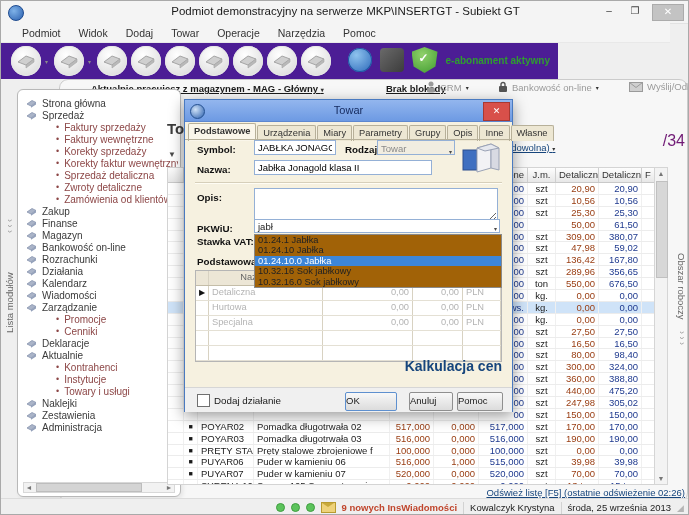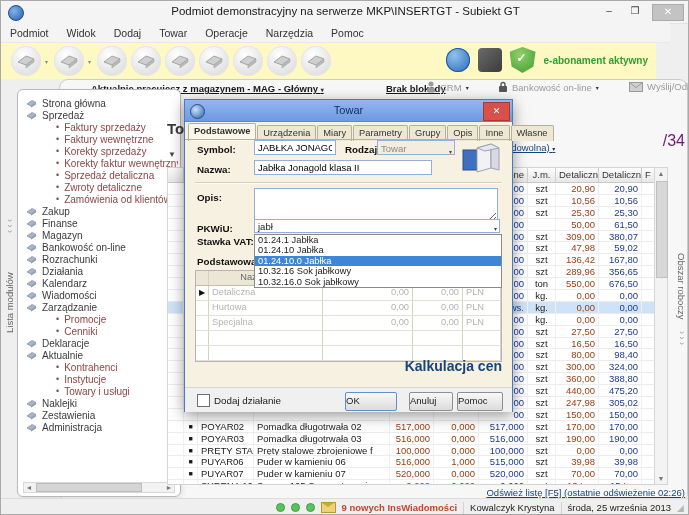--- a/index.html
+++ b/index.html
@@ -11,24 +11,24 @@
   .titlebar{left:0;top:0;width:689px;height:22px;background:#f4f4f4;border-bottom:1px solid #e2e2e2}
   .app-logo{left:7px;top:4px;width:14px;height:14px;border-radius:50%;
             background:radial-gradient(circle at 35% 35%,#7fb2e8,#2a5fae);border:1px solid #1d4a8f}
   .win-title{left:0;top:4px;width:689px;text-align:center;font-size:11.5px;color:#1a1a1a}
   .winbtn{top:3px;height:15px;text-align:center;line-height:14px;font-size:10px;color:#444}
   .btn-min{right:70px;width:22px}
   .btn-max{right:44px;width:22px}
   .btn-close{right:6px;width:30px;background:#c3c3c3;color:#fff;border:1px solid #ababab}
   
   .menubar{left:0;top:22px;width:669px;height:20px;background:#f4f4f4;border-bottom:1px solid #e8e8e8;
-           display:flex;align-items:center;padding-left:0;box-sizing:border-box}
+           display:flex;align-items:center;padding-left:12px;box-sizing:border-box}
   .menu-item{padding:2px 9px;font-size:10.5px;color:#333}
   
-  .toolbar{left:0;top:42px;width:655px;height:36px;background:#fef9c3}
+  .toolbar{left:0;top:42px;width:557px;height:36px;background:#4c1d95}
   .tb-group{position:absolute;left:10px;top:3px;display:flex;align-items:center}
   .tb-btn{width:30px;height:30px;border-radius:50%;margin-right:4px;position:relative;
           background:radial-gradient(circle at 40% 30%,#ffffff,#d6d6d6);box-shadow:inset 0 0 0 1px #e6e6e6}
   .tb-btn svg{position:absolute;left:4px;top:7px}
   .tb-caret{font-size:6px;color:#8a8a8a;margin:0 6px 0 0}
   .tb-right{position:absolute;right:8px;top:4px;display:flex;align-items:center;gap:8px}
   .badge{width:24px;height:24px;border-radius:50%}
   .globe{background:radial-gradient(circle at 35% 30%,#8ec3ee,#2a66b8);box-shadow:inset 0 0 0 1px #1f57a3}
   .cube{background:linear-gradient(135deg,#6a6a6a,#3c3c3c);border-radius:4px}
   .shield{width:26px;height:26px;background:radial-gradient(circle at 40% 30%,#8fd06a,#3d9a2e);
@@ -110,21 +110,21 @@
   .tab.active{background:#faf6ea;height:17px;font-weight:bold}
   .tabline{position:absolute;left:0;top:39px;width:100%;height:1px;background:#b7b099}
   .dlg-label{position:absolute;font-size:9.8px;font-weight:bold;color:#111}
   .dlg-input{position:absolute;background:#fff;border:1px solid #94b0d6;font-size:9.5px;
              padding:0 3px;height:15px;line-height:15px;box-sizing:border-box;font-family:"Liberation Sans",sans-serif}
   .combo-arrow{position:absolute;right:2px;top:4px;font-size:6px;color:#4a4a4a}
   .disabled-combo{background:#f1ede1;color:#8a8a8a}
   .prod-ico{position:absolute;left:272px;top:40px}
   .hr{position:absolute;left:10px;top:82px;width:307px;border-top:1px solid #d6cfba;border-bottom:1px solid #fffdf4}
   .opis-area{position:absolute;left:69px;top:88px;width:244px;height:34px;background:#fff;border:1px solid #94b0d6;box-sizing:border-box}
-  .pkwiu-pop{position:absolute;left:69px;top:134px;width:246px;background:#ffffff;border:1px solid #8a8a8a;z-index:6}
+  .pkwiu-pop{position:absolute;left:69px;top:134px;width:246px;background:#a16207;border:1px solid #8a8a8a;z-index:6}
   .pk-item{height:10.4px;line-height:10.4px;font-size:9.3px;padding:0 3px;white-space:nowrap;overflow:hidden}
   .pk-item.selected{background:#3d86d8;color:#fff}
   .ptable{position:absolute;left:10px;top:170px;width:307px;background:#fff;border:1px solid #b5b5b5;box-sizing:border-box}
   .pt-head{display:flex;height:14px;background:#ece6d6;border-bottom:1px solid #c4bda8}
   .pt-cell{box-sizing:border-box;border-right:1px solid #d8d2c2;font-size:9.3px;line-height:13px;
            padding:0 3px;white-space:nowrap;overflow:hidden;flex:0 0 auto}
   .pt-head .pt-cell{color:#666;text-align:center}
   .pt-row{display:flex;height:14px;border-bottom:1px solid #e4e0d4}
   .pt-row .pt-cell{color:#b4b4b4;line-height:13px}
   .pc0{width:13px;color:#111!important;font-size:8px}.pc1{width:114px}.pc2{width:90px;text-align:right}

